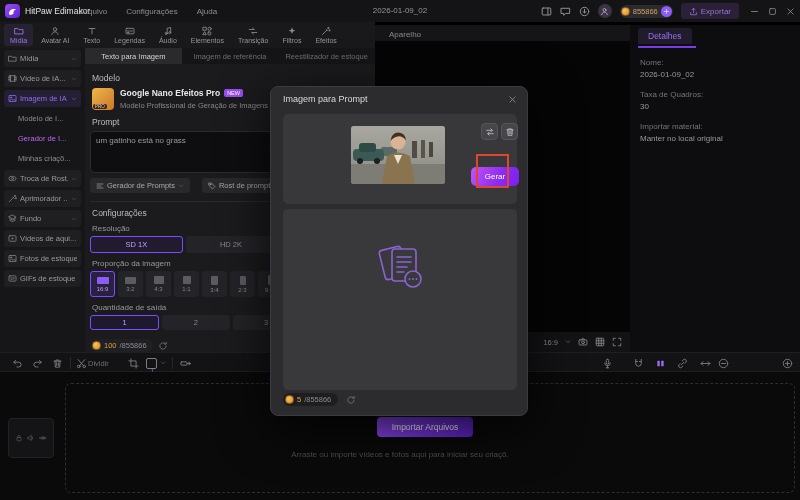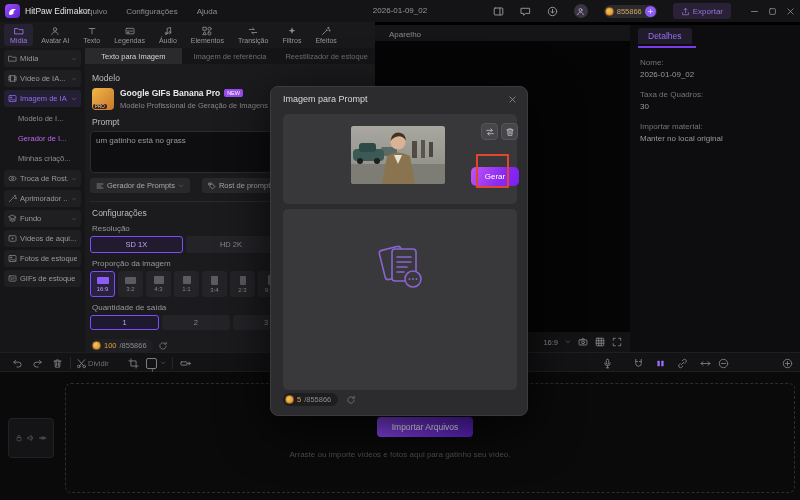--- a/index.html
+++ b/index.html
@@ -6,21 +6,21 @@
 html,body{width:800px;height:500px;overflow:hidden;background:#000;font-family:"Liberation Sans",sans-serif}
 #app{position:relative;width:800px;height:500px;background:#000;color:#aaa}
 .ic{display:inline-block;line-height:0;flex:none}
 .ic svg{display:block;width:100%;height:100%}
 
 .titlebar{position:absolute;left:0;top:0;width:800px;height:22px;background:#141416}
 .logo{position:absolute;left:5px;top:4px;width:15px;height:14px;border-radius:4px;background:linear-gradient(135deg,#9a4df5,#5f23d8)}
 .appname{position:absolute;left:25px;top:0;height:22px;line-height:22px;font-size:8.5px;font-weight:normal;color:#e4e4e8}
 .menus{position:absolute;left:80px;top:0;height:22px;display:flex;gap:19px;align-items:center;font-size:8px;color:#8e8e92}
 .proj{position:absolute;left:0;top:0;width:800px;height:22px;line-height:22px;text-align:center;font-size:8px;color:#96969a;pointer-events:none}
-.tb-right{position:absolute;right:5px;top:0;height:22px;display:flex;align-items:center;gap:16px}
+.tb-right{position:absolute;right:5px;top:0;height:22px;display:flex;align-items:center;gap:8px}
 .tbic{width:11px;height:11px;color:#9a9a9e}
 .avatar{width:14px;height:14px;border-radius:50%;background:#3a3342;display:flex;align-items:center;justify-content:center;color:#cbb7dc}
 .avatar .ic{width:9px;height:9px}
 .coinpill{height:13px;background:#2b2b2f;border-radius:7px;display:flex;align-items:center;gap:3px;padding:0 1px 0 1px;font-size:7.5px;color:#d2a05c}
 .coin{width:9px;height:9px;border-radius:50%;background:radial-gradient(circle at 35% 35%,#f6c45a,#d98f2b);border:1px solid #a8671d}
 .pluscirc{width:11px;height:11px;border-radius:50%;background:#8b5cf6;color:#fff;display:flex;align-items:center;justify-content:center}
 .pluscirc .ic{width:7px;height:7px}
 .exportbtn{height:16px;background:#2a2138;border-radius:3px;display:flex;align-items:center;gap:3px;padding:0 8px;color:#8f7ad0;font-size:8px}
 .exportbtn .ic{width:9px;height:9px}
 .winbtns{display:flex;gap:9px;align-items:center;color:#9a9a9e;margin-left:3px}
@@ -419,21 +419,21 @@
       <div class="ptab">Reestilizador de estoque</div>
     </div>
     <div class="pbody">
       <div class="sec">Modelo</div>
       <div class="modelcard">
         <div class="mthumb">
             <span class="prochip">PRO</span>
           </div>
         <div>
           <div class="mname">
-              <span>Google GIFs Banana Pro</span>
+              <span>Google Nano Efeitos Pro</span>
               <span class="newbadge">NEW</span>
             </div>
           <div class="mdesc">Modelo Profissional de Geração de Imagens</div>
         </div>
       </div>
       <div class="sec">Prompt</div>
       <div class="promptbox">um gatinho está no grass</div>
       <div class="droprow">
         <div class="dropbtn">
             <span class="ic">
@@ -672,21 +672,21 @@
           </svg>
         </span>
       <span class="ic">
           <svg viewBox="0 0 12 12" fill="none" stroke="currentColor" stroke-width="1" stroke-linecap="round" stroke-linejoin="round">
             <path d="M1.2 6C2.8 3.8 9.2 3.8 10.8 6 9.2 8.2 2.8 8.2 1.2 6z"></path>
             <circle cx="6" cy="6" r="1.2"></circle>
           </svg>
         </span>
     </div>
     <div class="importbtn">Importar Arquivos</div>
-    <div class="drophint">Arraste ou importe vídeos e fotos aqui para gatinho seu vídeo.</div>
+    <div class="drophint">Arraste ou importe vídeos e fotos aqui para iniciar seu criaçõ.</div>
   </div>
 
   <div class="modal">
     <span class="mtitle">Imagem para Prompt</span>
     <span class="ic mclose">
         <svg viewBox="0 0 12 12" fill="none" stroke="currentColor" stroke-width="1" stroke-linecap="round" stroke-linejoin="round">
           <path d="M2.5 2.5l7 7M9.5 2.5l-7 7"></path>
         </svg>
       </span>
     <div class="card1">

